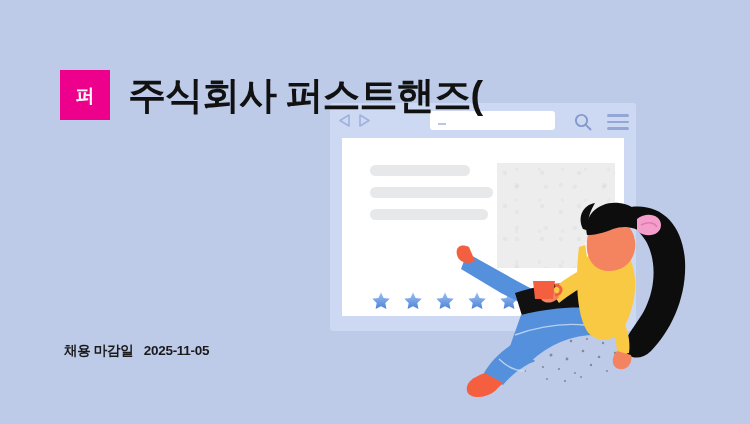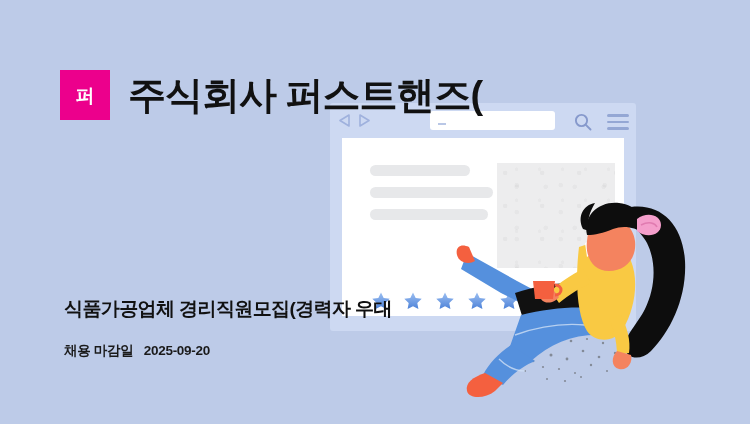--- a/index.html
+++ b/index.html
@@ -205,21 +205,20 @@
     <path d="M182 34 C192 26 206 30 206 40 C206 50 192 54 182 46 Z" fill="#f49ecb"></path>
     <path d="M186 40 C194 36 200 38 202 42" fill="none" stroke="#e07bb0" stroke-width="1.6"></path>
   </svg>
 
   <div class="logo-badge">
     <span>퍼</span>
   </div>
 
   <div class="company-title">주식회사 퍼스트핸즈(</div>
 
-  <div class="job-title">식품가공업체 경리직원모집(경력자 우대</div>
 
   <div class="deadline">
     <span>채용 마감일</span>
     &nbsp;
-    <span>2025-09-20</span>
+    <span>2025-11-05</span>
   </div>
 
 </div>
 
 </body></html>

